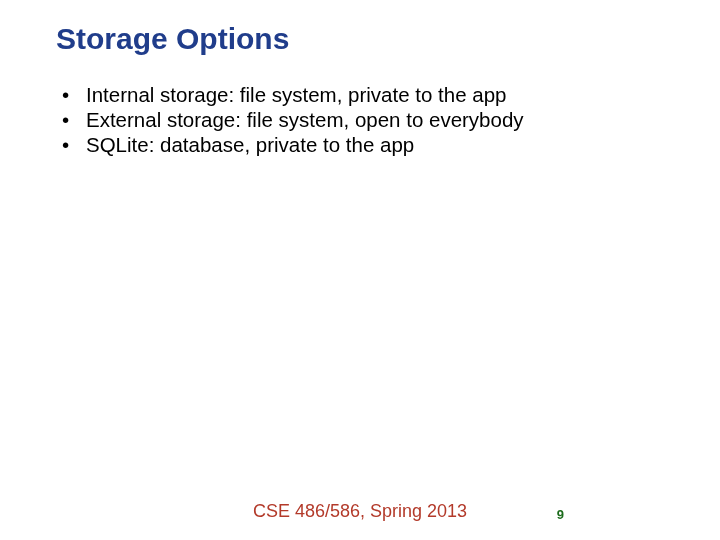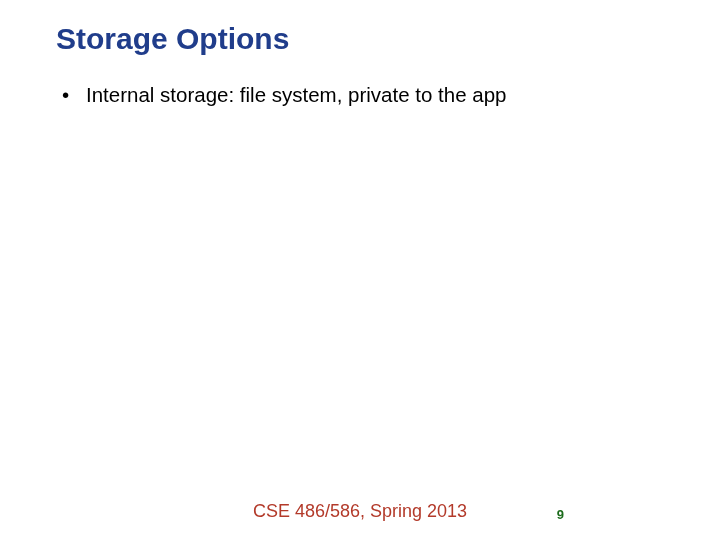--- a/index.html
+++ b/index.html
@@ -73,17 +73,23 @@
 </head>
 <body>
 
 <div class="slide">
   <h1 class="title">Storage Options</h1>
 
   <ul class="bullets">
     <li>
       <span class="li-text">Internal storage: file system, private to the app</span>
     </li>
+    <li>
+      <span class="li-text">External storage: file system, open to everybody</span>
+    </li>
+    <li>
+      <span class="li-text">SQLite: database, private to the app</span>
+    </li>
   </ul>
 
   <div class="footer">CSE 486/586, Spring 2013</div>
   <div class="pagenum">9</div>
 </div>
 
 </body></html>

